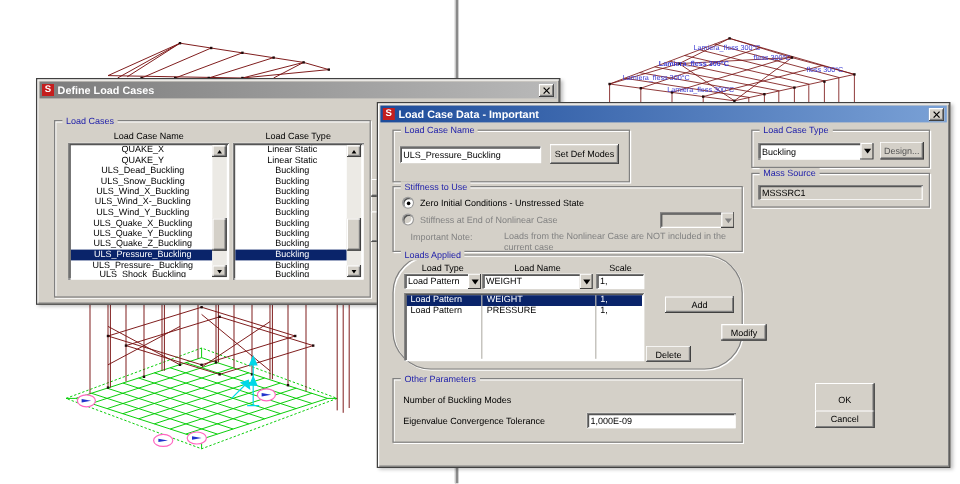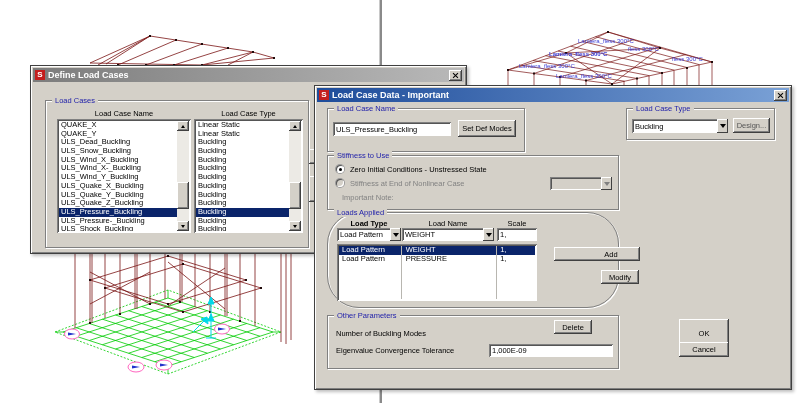--- a/index.html
+++ b/index.html
@@ -46,21 +46,21 @@
          box-shadow:inset 1px 1px 0 #555,inset -1px -1px 0 #fff,0 0 0 1px #9a9a9a;}
   .radio.checked::after{content:"";position:absolute;left:2.5px;top:2.5px;width:3px;height:3px;
          border-radius:50%;background:#000;}
   .radio.disabled{background:#d4d0c8;}
   .lbl{position:absolute;font-size:7.5px;white-space:nowrap;}
   .lbl.dis{color:#828282;}
   .hdr{position:absolute;font-size:7.5px;text-align:center;white-space:nowrap;}
   
   .listbox{position:absolute;background:#fff;overflow:hidden;
            box-shadow:inset 1px 1px 0 #808080,inset -1px -1px 0 #fff,inset 2px 2px 0 #555;}
-  .lb-inner{position:absolute;left:2px;top:2px;right:14px;bottom:2px;overflow:hidden;}
+  .lb-inner{position:absolute;left:2px;top:2px;right:14px;bottom:2px;overflow:hidden;text-align:center;}
   .lb-item{height:8.7px;line-height:8.8px;font-size:7.5px;padding-left:2px;white-space:nowrap;overflow:hidden;}
   .lb-item.sel{background:#0a246a;color:#fff;}
   .sbar{position:absolute;top:2px;bottom:2px;right:2px;width:12px;background:#eceae5;}
   .sb-btn{position:absolute;left:0;width:12px;height:10px;background:#d4d0c8;display:flex;
           align-items:center;justify-content:center;
           box-shadow:inset -1px -1px 0 #404040,inset 1px 1px 0 #fff,inset -2px -2px 0 #808080;}
   .sb-btn .tri-down{border-width:2.5px;border-top-width:3.5px;margin-top:2px;}
   .sb-btn .tri-up{border-width:2.5px;border-bottom-width:3.5px;margin-bottom:2px;}
   .sb-thumb{position:absolute;left:0;width:12px;background:#d4d0c8;
           box-shadow:inset -1px -1px 0 #404040,inset 1px 1px 0 #fff,inset -2px -2px 0 #808080;}
@@ -286,39 +286,44 @@
       <span class="glabel">Load Case Type</span>
       <div class="combo" style="left:5px;top:10px;width:96px;height:14px;">
         <span class="cv">Buckling</span>
         <span class="arrow">
             <span class="tri-down"></span>
           </span>
       </div>
       <div class="btn" style="left:106px;top:9px;width:37px;height:15px;color:#555;">Design...</div>
     </div>
 
+    <div class="group" style="left:311px;top:58px;width:147px;height:27px;">
+      <span class="glabel">Mass Source</span>
+      <div class="field gray" style="left:5px;top:9px;width:137px;height:13px;">MSSSRC1</div>
+    </div>
 
     <div class="group" style="left:12px;top:69px;width:290px;height:53px;">
       <span class="glabel">Stiffness to Use</span>
       <span class="radio checked" style="left:8px;top:9px;"></span>
       <span class="lbl" style="left:22px;top:9px;">Zero Initial Conditions - Unstressed State</span>
       <span class="radio disabled" style="left:8px;top:23px;"></span>
       <span class="lbl dis" style="left:22px;top:23px;">Stiffness at End of Nonlinear Case</span>
       <div class="combo disabled" style="left:222px;top:21px;width:62px;height:13px;">
         <span class="cv"></span>
         <span class="arrow">
             <span class="tri-down"></span>
           </span>
       </div>
       <span class="lbl dis" style="left:14px;top:37px;">Important Note:</span>
+      <div class="note-wrap" style="left:92px;top:37px;width:196px;">Loads from the Nonlinear Case are NOT included in the current case</div>
     </div>
 
     <div class="group" style="left:12px;top:126px;width:290px;height:94px;border-radius:32px;">
       <span class="glabel">Loads Applied</span>
-      <div class="hdr" style="left:9px;top:6px;width:64px;font-weight:bold;">Load Type</div>
+      <div class="hdr" style="left:9px;top:6px;width:64px;">Load Type</div>
       <div class="hdr" style="left:74px;top:6px;width:92px;">Load Name</div>
       <div class="hdr" style="left:169px;top:6px;width:40px;">Scale</div>
 
       <div class="combo" style="left:9px;top:15px;width:64px;height:13px;">
         <span class="cv">Load Pattern</span>
         <span class="arrow">
             <span class="tri-down"></span>
           </span>
       </div>
       <div class="combo" style="left:74px;top:15px;width:92px;height:13px;">
@@ -339,23 +344,23 @@
             <div class="trow">
               <div class="tc tc1">Load Pattern</div>
               <div class="tc tc2">PRESSURE</div>
               <div class="tc tc3">1,</div>
             </div>
           </div>
         <div class="colsep" style="left:64px;"></div>
         <div class="colsep" style="left:159px;"></div>
       </div>
 
-      <div class="btn" style="left:226px;top:34px;width:58px;height:14px;padding-left:28px;">Add</div>
+      <div class="btn" style="left:226px;top:34px;width:58px;height:14px;">Add</div>
       <div class="btn" style="left:226px;top:57px;width:38px;height:14px;margin-left:47px;">Modify</div>
-      <div class="btn" style="left:226px;top:75px;width:38px;height:14px;margin-top:32px;">Delete</div>
+      <div class="btn" style="left:210px;top:75px;width:38px;height:14px;">Delete</div>
     </div>
 
     <div class="group" style="left:12px;top:229px;width:290px;height:52px;">
       <span class="glabel">Other Parameters</span>
       <span class="lbl" style="left:8px;top:13px;">Number of Buckling Modes</span>
       <span class="lbl" style="left:8px;top:30px;">Eigenvalue Convergence Tolerance</span>
       <div class="field" style="left:161px;top:28px;width:124px;height:13px;">1,000E-09</div>
     </div>
 
     <div class="btn" style="left:364px;top:233px;width:50px;height:28px;">OK</div>

